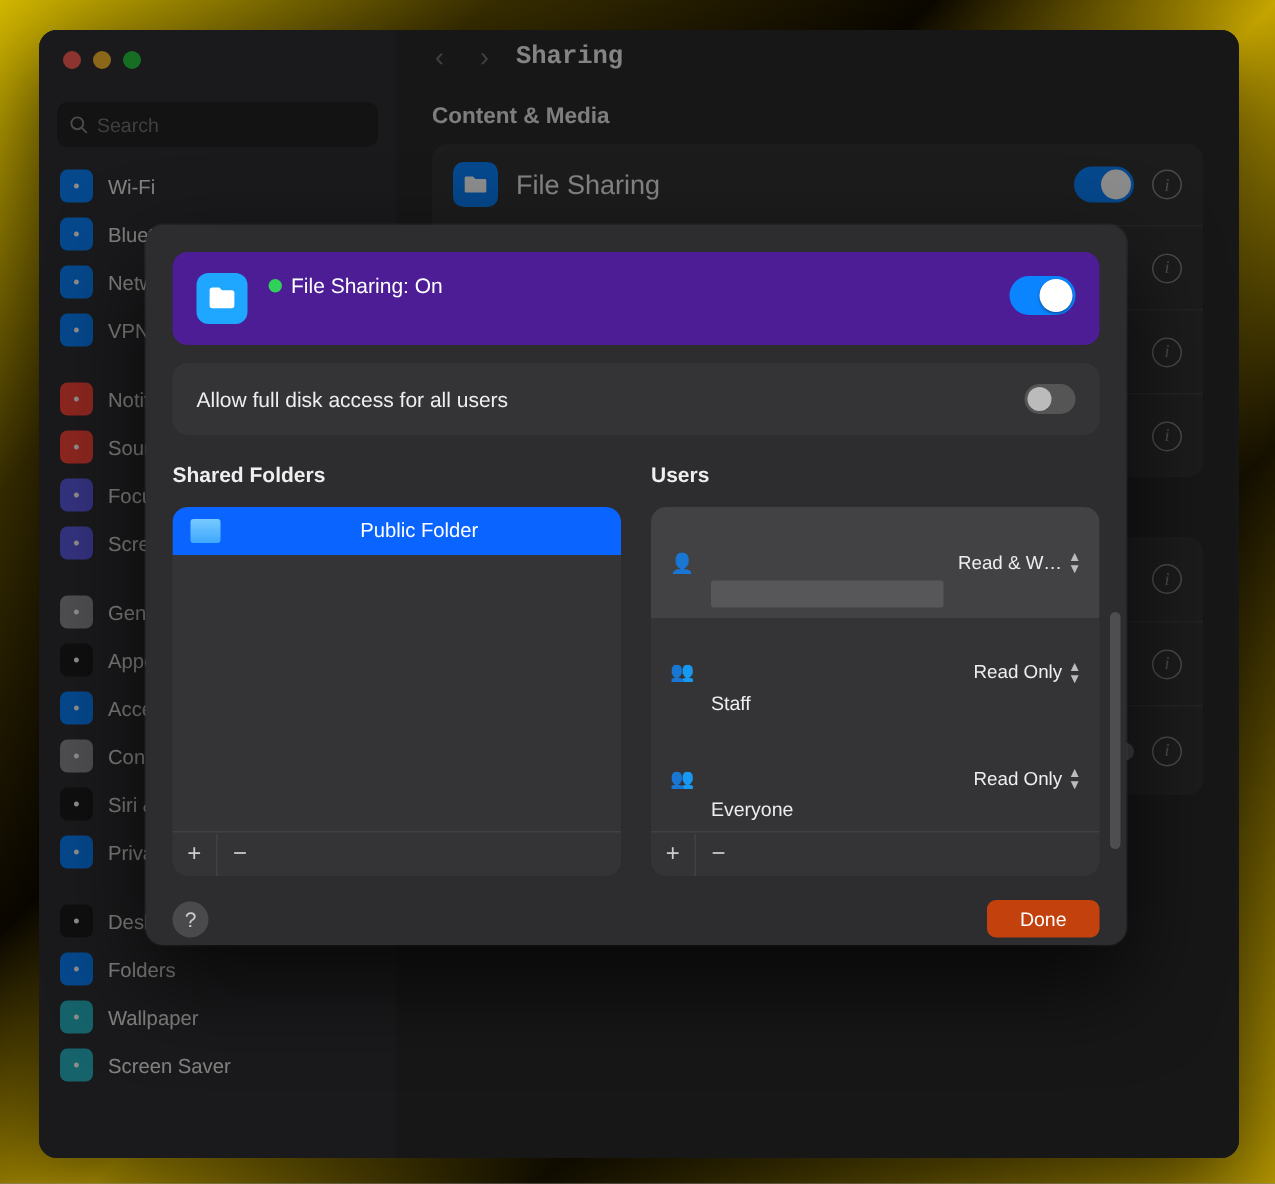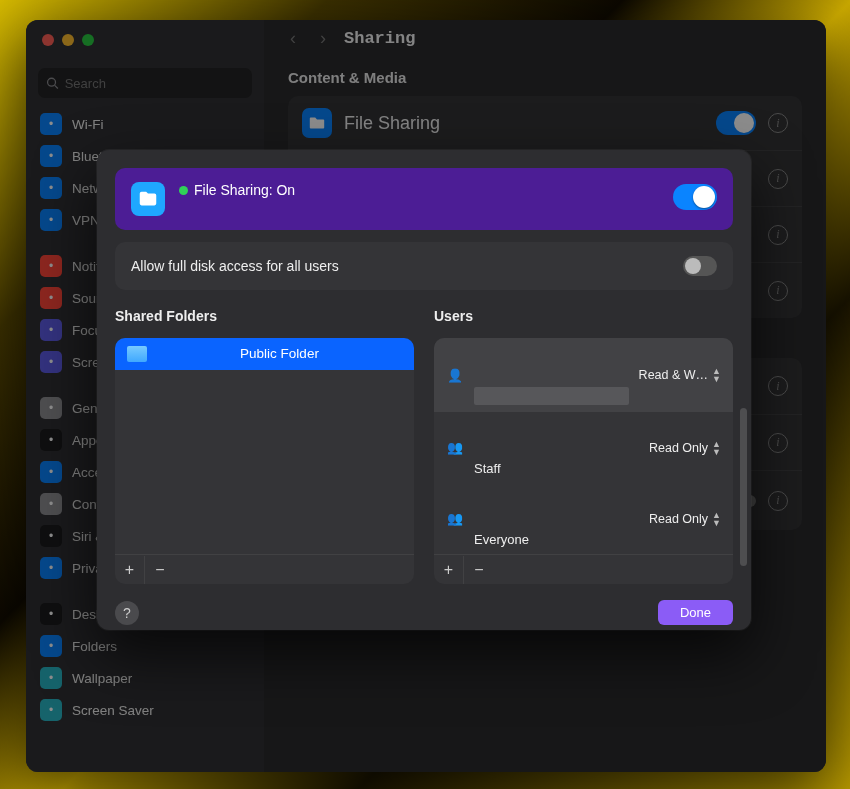--- a/index.html
+++ b/index.html
@@ -117,21 +117,21 @@
   .user-row .perm{font-size:12.5px;color:#eee;display:flex;align-items:center;gap:4px;}
   .chev{font-size:9px;line-height:8px;color:#bbb;display:flex;flex-direction:column;}
   .uicon{width:18px;text-align:center;color:#bbb;}
   .list-foot{
     border-top:1px solid #414143;display:flex;gap:0;align-items:center;height:30px;
   }
   .list-foot .btn{width:30px;text-align:center;color:#ccc;font-size:16px;border-right:1px solid #414143;line-height:28px;cursor:default;}
   .list-foot .btn:last-child{border-right:0;}
   .mfoot{display:flex;justify-content:space-between;align-items:center;margin-top:16px;}
   .help{width:24px;height:24px;border-radius:50%;background:#4a4a4d;color:#ccc;display:flex;align-items:center;justify-content:center;font-size:14px;}
-  .done{background:#8b5cf6;color:#fff;border:0;border-radius:6px;padding:5px 22px;font-size:13px;cursor:default;}
+  .done{background:#c2410c;color:#fff;border:0;border-radius:6px;padding:5px 22px;font-size:13px;cursor:default;}
   .scroll-ind{position:absolute;right:4px;top:258px;width:7px;height:158px;background:#4e4e50;border-radius:4px;z-index:11;}
   .folder-label{flex:1;text-align:center;}
   .svg-i{width:14px;height:14px;}
 </style>
 </head>
 <body>
 
 <div class="window">
   <div class="sidebar">
     <div class="traffic">

